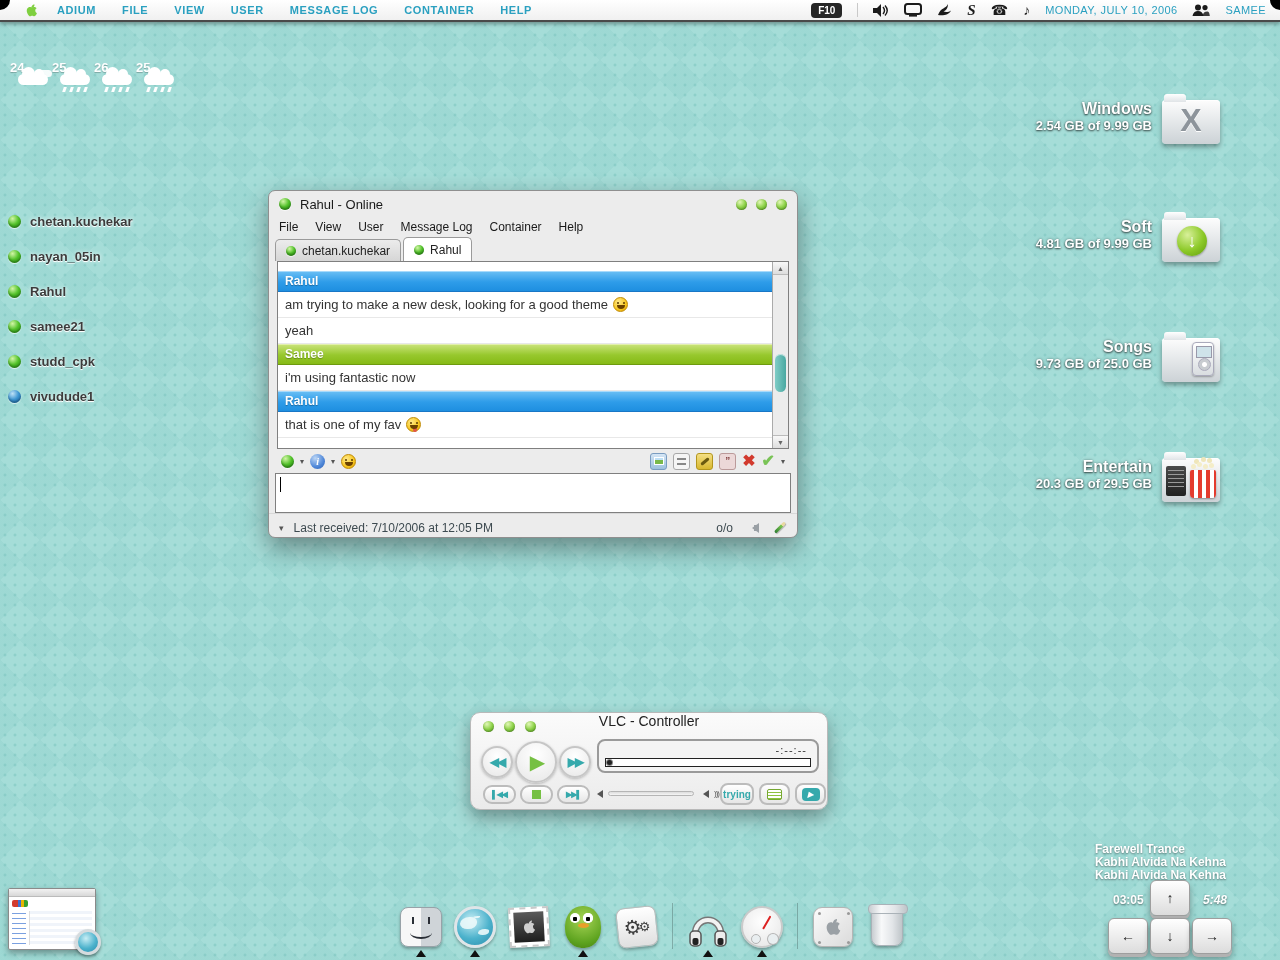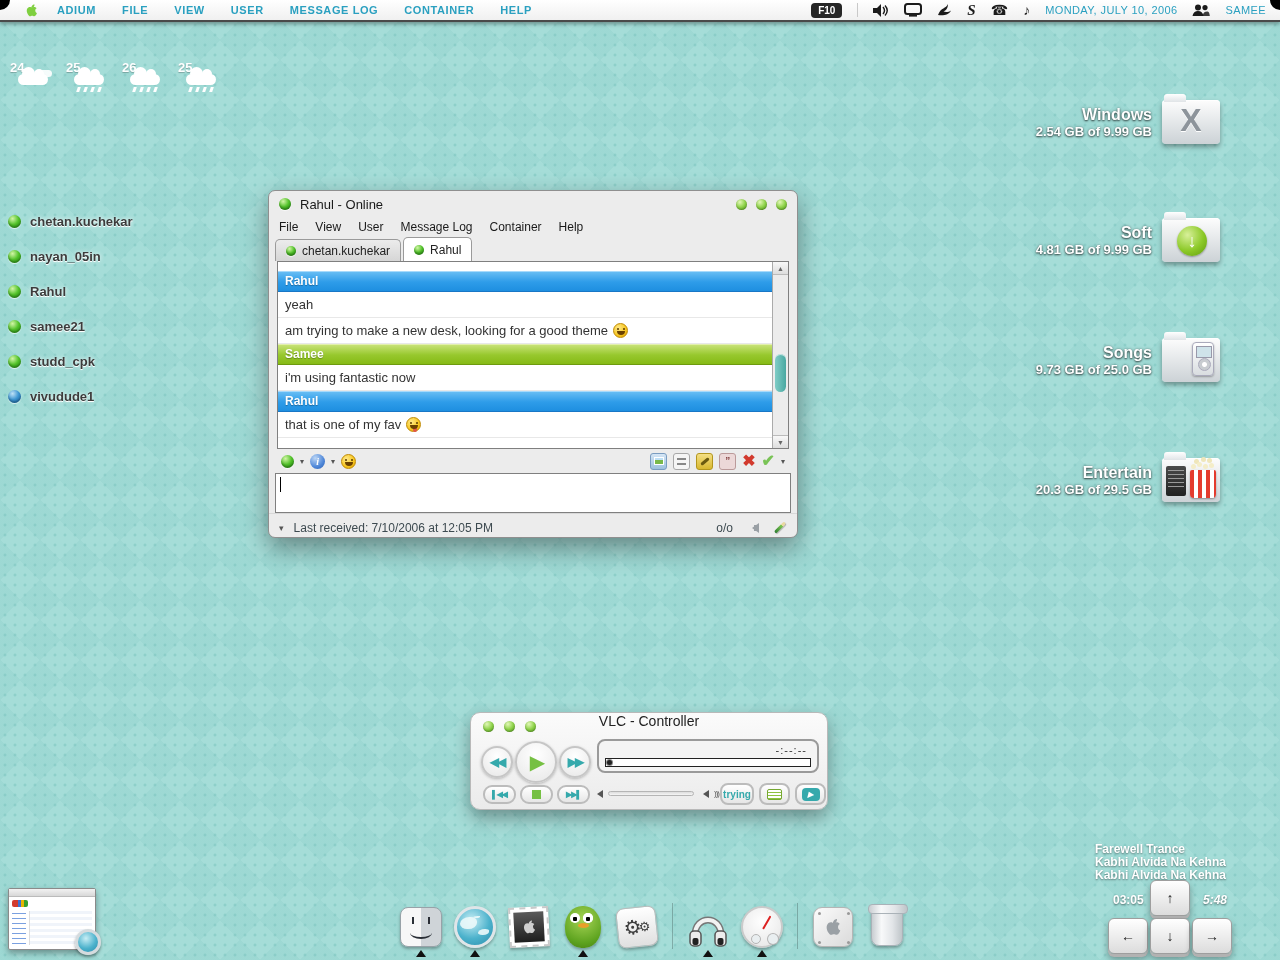--- a/index.html
+++ b/index.html
@@ -27,42 +27,42 @@
   .menu-items{display:flex;gap:26px;}
   .menu-item{font-size:11px;font-weight:bold;letter-spacing:.6px;color:#2aa0c0;cursor:default;}
   .mb-right{margin-left:auto;display:flex;align-items:center;gap:15px;}
   .f10{background:#262626;color:#fff;font-size:10px;font-weight:bold;border-radius:4px;padding:2px 7px;}
   .mb-sep{width:1px;height:14px;background:#c9c9c9;}
   .mb-ic{display:flex;align-items:center;color:#1b1b1b;font-size:14px;line-height:1;}
   .mb-text{font-size:11px;font-weight:normal;letter-spacing:.4px;color:#2aa0c0;}
   .script-s{font-family:"Liberation Serif",serif;font-style:italic;font-weight:bold;font-size:15px;}
 
   
-  .weather{position:absolute;left:10px;top:60px;display:flex;gap:14px;}
+  .weather{position:absolute;left:10px;top:60px;display:flex;}
   .wx{position:relative;width:42px;height:34px;}
   .wx .temp{position:absolute;left:0;top:0;color:#fff;font-size:13px;font-weight:bold;text-shadow:0 1px 1px rgba(0,0,0,.25);}
   .cloud{position:absolute;left:8px;top:14px;width:30px;height:11px;background:#fff;border-radius:7px;}
   .cloud::before{content:"";position:absolute;left:4px;top:-7px;width:13px;height:13px;border-radius:50%;background:#fff;}
   .cloud::after{content:"";position:absolute;right:4px;top:-5px;width:10px;height:10px;border-radius:50%;background:#fff;}
   .cloud2{position:absolute;left:26px;top:10px;width:16px;height:7px;background:#fff;border-radius:5px;opacity:.9;}
   .rain{position:absolute;left:11px;top:27px;width:3px;height:5px;background:#fff;transform:skewX(-18deg);
     box-shadow:7px 0 0 #fff,14px 0 0 #fff,21px 0 0 #fff;}
 
   
   .buddies{position:absolute;left:8px;top:204px;}
   .buddy{display:flex;align-items:center;height:35px;gap:9px;cursor:default;}
   .orb{width:13px;height:13px;border-radius:50%;
     background:radial-gradient(circle at 35% 28%,#d2f5a6,#52c22a 48%,#1f8a10);
     box-shadow:inset 0 -2px 2px rgba(0,0,0,.25),0 1px 1px rgba(255,255,255,.7);}
   .orb.blue{background:radial-gradient(circle at 35% 28%,#bfe2f7,#3e96d2 48%,#1660a0);}
   .buddy .bname{font-size:13px;font-weight:bold;color:#3c3c3c;
     text-shadow:0 1px 0 rgba(255,255,255,.95),0 0 4px rgba(255,255,255,.9);}
 
   
-  .drive{position:absolute;right:60px;display:flex;align-items:center;gap:10px;margin-left:16px;}
+  .drive{position:absolute;right:60px;display:flex;gap:10px;margin-left:16px;}
   .drive .dlabel{text-align:right;color:#fff;text-shadow:0 1px 2px rgba(0,0,0,.65),0 0 3px rgba(0,0,0,.35);}
   .drive .dname{font-size:16px;font-weight:bold;}
   .drive .dusage{font-size:13px;font-weight:bold;}
   .folder{width:58px;height:44px;border-radius:4px;position:relative;
     background:linear-gradient(#fdfdfd,#ccd2d6);
     box-shadow:inset 0 1px 0 #fff,0 3px 5px rgba(0,0,0,.35);}
   .folder::before{content:"";position:absolute;top:-6px;left:2px;width:22px;height:8px;
     background:linear-gradient(#ffffff,#e0e4e7);border-radius:3px 3px 0 0;}
   .ov-x{position:absolute;left:0;right:0;top:2px;text-align:center;font-size:32px;font-weight:800;
     color:#8d949b;text-shadow:0 1px 0 #fff;}
@@ -431,25 +431,25 @@
     <div class="tab active">
       <span class="orb"></span>
       <span>Rahul</span>
     </div>
   </div>
   <div class="msg-panel">
     <div class="msg-rows">
       <div class="spacer"></div>
       <div class="msg-header blue">Rahul</div>
       <div class="msg-row">
-          <span>yeah</span>
-        </div>
-      <div class="msg-row">
           <span>am trying to make a new desk, looking for a good theme</span>
           <span class="smiley"></span>
+        </div>
+      <div class="msg-row">
+          <span>yeah</span>
         </div>
       <div class="msg-header green">Samee</div>
       <div class="msg-row">
           <span>i'm using fantastic now</span>
         </div>
       <div class="msg-header blue">Rahul</div>
       <div class="msg-row">
           <span>that is one of my fav</span>
           <span class="smiley tongue">
             <i></i>

